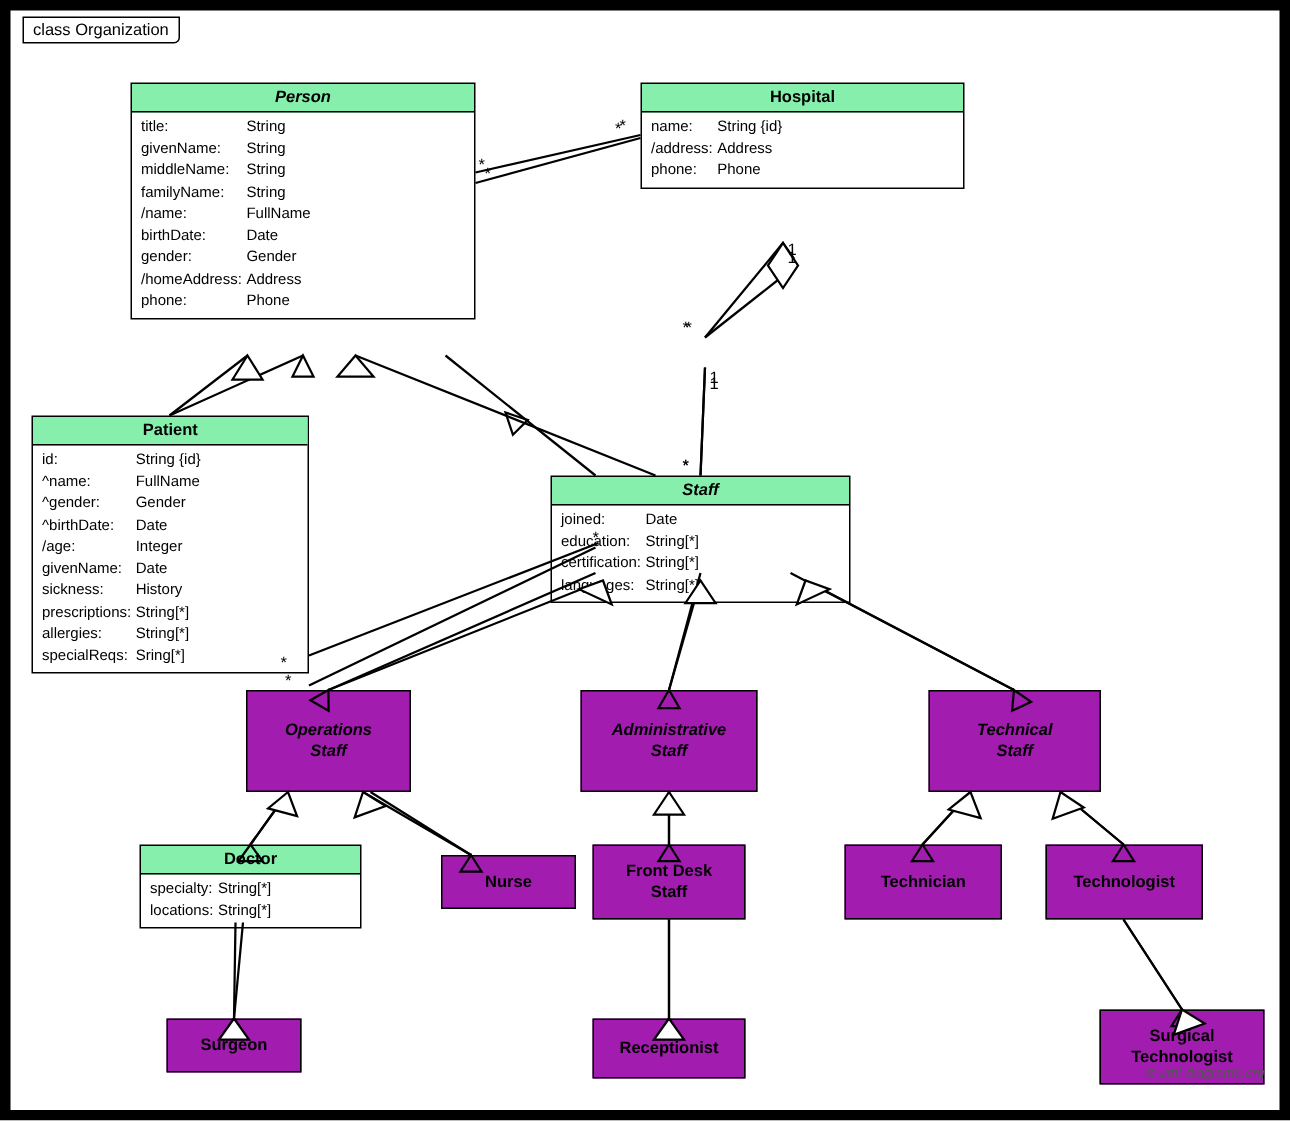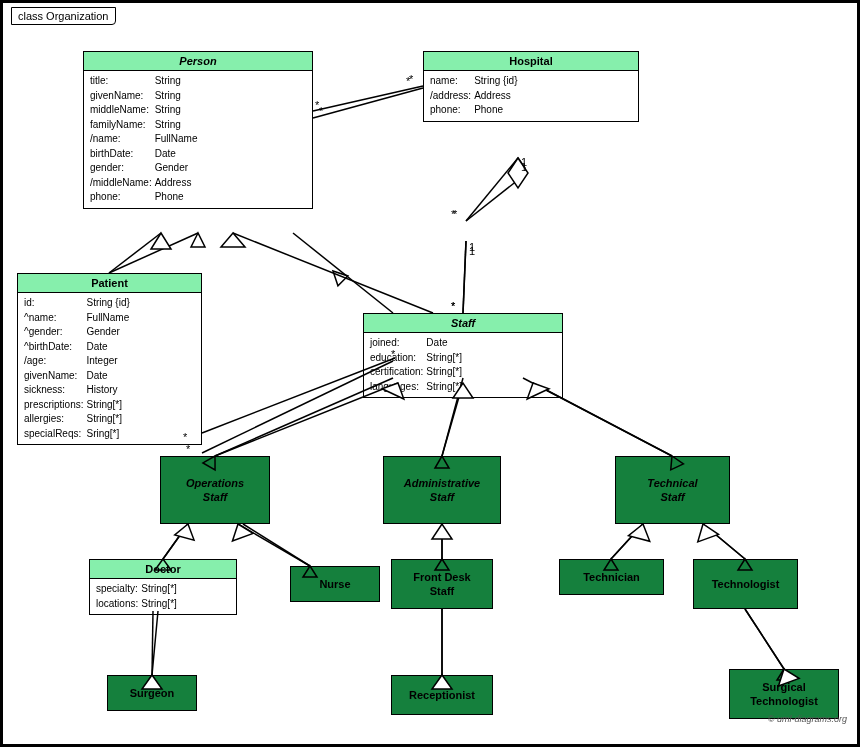--- a/index.html
+++ b/index.html
@@ -10,21 +10,21 @@
       width: 860px;
       height: 747px;
       overflow: hidden;
       position: relative;
     }
     #diagram-container {
       position: relative;
       width: 860px;
       height: 747px;
       background: #fff;
-      border: 3px solid #000000;
+      border: 7px solid #000000;
     }
     .diagram-title {
       position: absolute;
       top: 4px;
       left: 8px;
       border: 1px solid #000;
       padding: 2px 6px;
       font-size: 11px;
       background: #fff;
       border-radius: 0 0 4px 0;
@@ -56,21 +56,21 @@
       border-collapse: collapse;
     }
     .uml-box .body table td {
       padding: 0 3px 0 0;
       vertical-align: top;
       white-space: nowrap;
     }
     .simple-box {
       position: absolute;
       border: 1.5px solid #000;
-      background: #15803d;
+      background: #a21caf;
       text-align: center;
       padding: 6px 8px;
       display: flex;
       align-items: center;
       justify-content: center;
     }
     .simple-box .label {
       font-weight: bold;
       font-size: 11px;
       text-align: center;
@@ -126,21 +126,21 @@
             </tr>
         <tr>
               <td>birthDate:</td>
               <td>Date</td>
             </tr>
         <tr>
               <td>gender:</td>
               <td>Gender</td>
             </tr>
         <tr>
-              <td>/middleName:</td>
+              <td>/homeAddress:</td>
               <td>Address</td>
             </tr>
         <tr>
               <td>phone:</td>
               <td>Phone</td>
             </tr>
       </tbody>
         </table>
     </div>
   </div>
@@ -275,21 +275,21 @@
   </div>
 
   <div class="simple-box" style="left:262px; top:563px; width:90px; height:36px;margin-left:25px;">
     <div class="label">Nurse</div>
   </div>
 
   <div class="simple-box" style="left:388px; top:556px; width:102px; height:50px;">
     <div class="label">Front Desk<br>Staff</div>
   </div>
 
-  <div class="simple-box" style="left:556px; top:556px; width:105px; height:36px;">
+  <div class="simple-box" style="left:556px; top:556px; width:105px; height:50px;">
     <div class="label">Technician</div>
   </div>
 
   <div class="simple-box" style="left:690px; top:556px; width:105px; height:50px;">
     <div class="label">Technologist</div>
   </div>
 
   <div class="simple-box" style="left:104px; top:672px; width:90px; height:36px;">
     <div class="label">Surgeon</div>
   </div>

